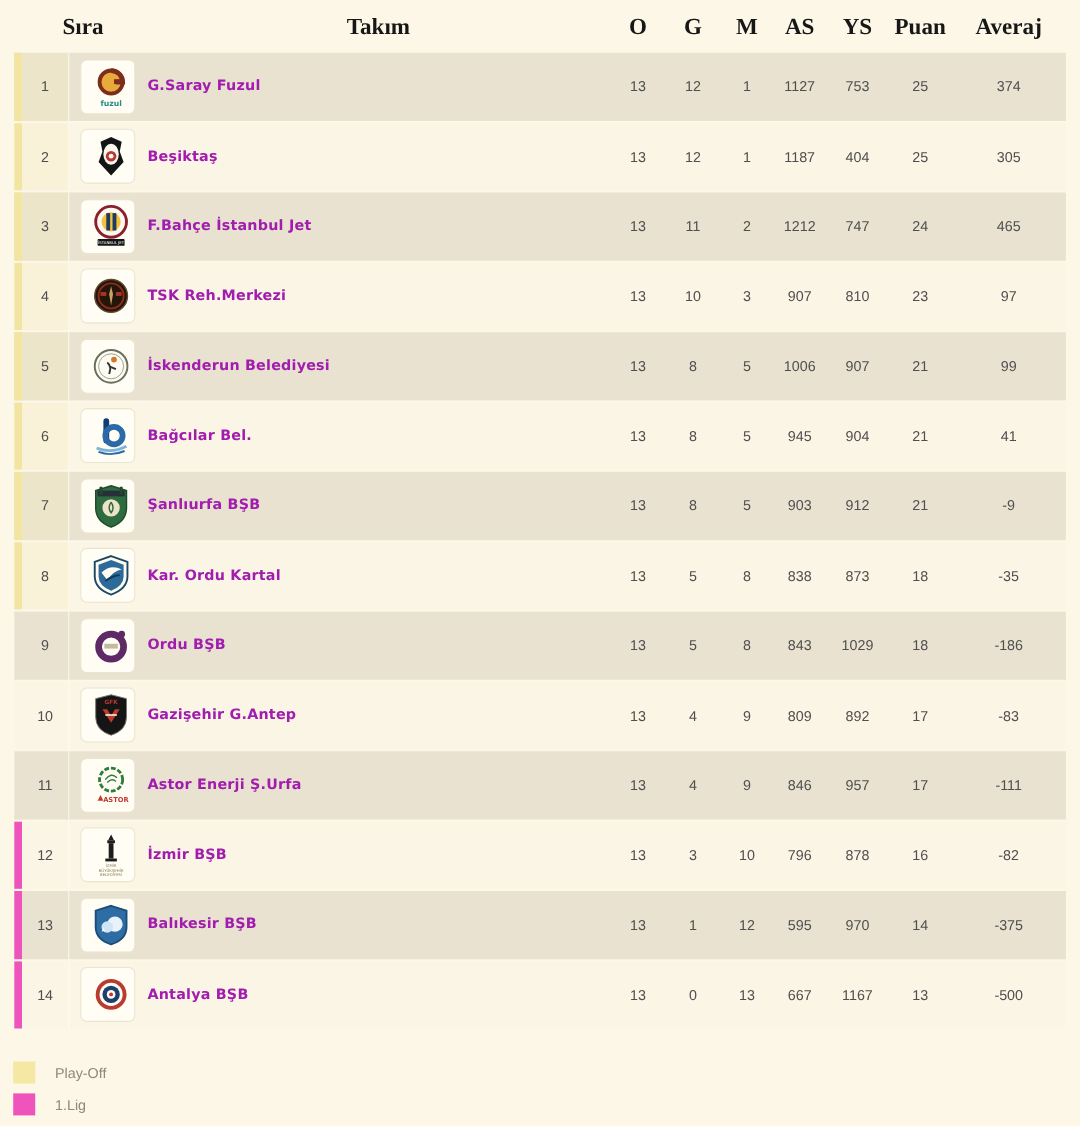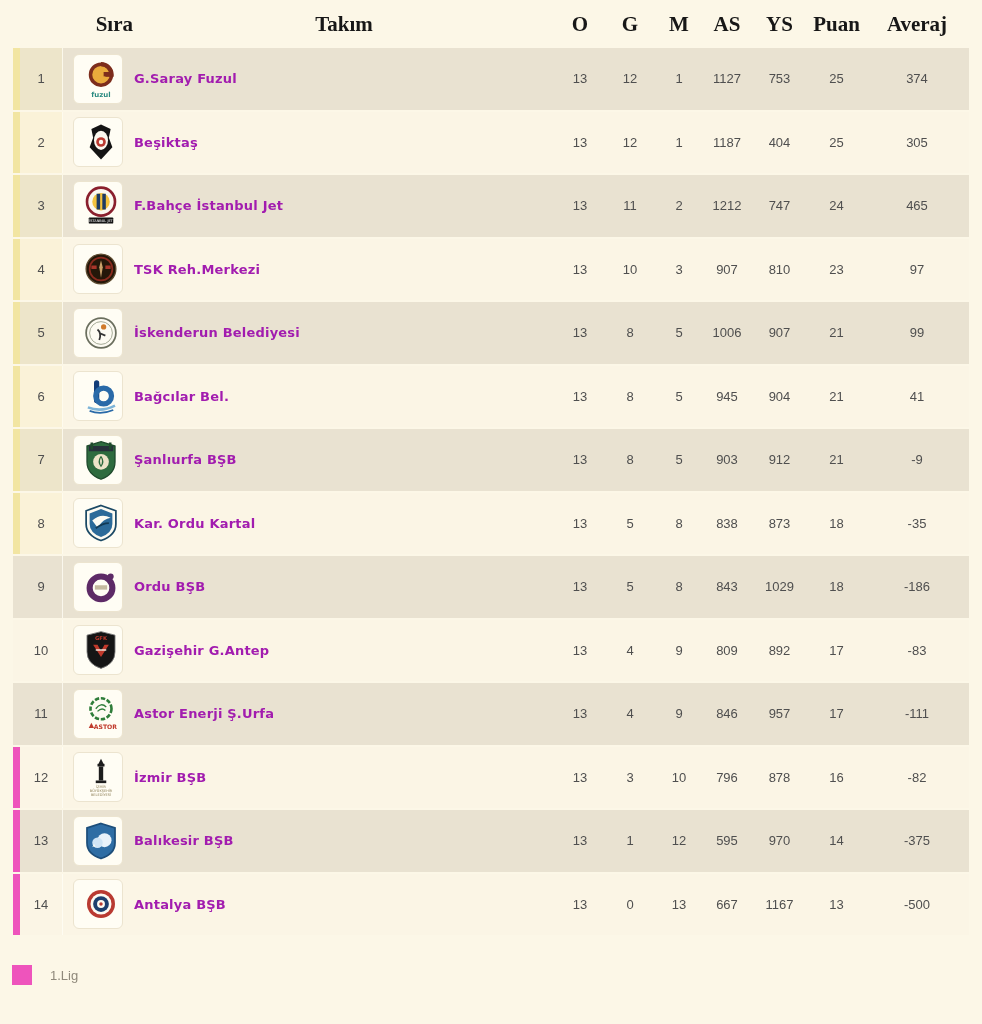--- a/index.html
+++ b/index.html
@@ -15,21 +15,21 @@
     display:grid;
     grid-template-columns:7px 43px 70px 1fr 50px 50px 48px 48px 57px 57px 104px;
     height:48px;align-items:center;
     margin-left:13px;width:956px;
   }
   .thead .h{
     font-family:"Liberation Serif",serif;
     font-weight:bold;font-size:21px;color:#171717;
     text-align:center;white-space:nowrap;
   }
-  .thead .h.rank-h{grid-column:1 / span 3;text-align:right;padding-left:5px;}
+  .thead .h.rank-h{grid-column:1 / span 3;text-align:center;padding-left:5px;}
   .thead .h.team-h{text-align:center;}
   
   .row{
     display:grid;
     grid-template-columns:7px 43px 70px 1fr 50px 50px 48px 48px 57px 57px 104px;
     height:61.5px;margin-left:13px;width:956px;
     margin-bottom:2px;align-items:center;
     background:#fbf5e5;
   }
   .row.alt{background:#e9e2d1;}
@@ -407,18 +407,22 @@
     <div class="num">0</div>
     <div class="num">13</div>
     <div class="num">667</div>
     <div class="num">1167</div>
     <div class="num">13</div>
     <div class="num">-500</div>
   </div>
 
   <div class="legend">
     <div class="legend-item">
+      <span class="swatch playoff-swatch"></span>
+      <span class="legend-label">Play-Off</span>
+    </div>
+    <div class="legend-item">
       <span class="swatch lig-swatch"></span>
       <span class="legend-label">1.Lig</span>
     </div>
   </div>
 
 </div>
 
 </body></html>

